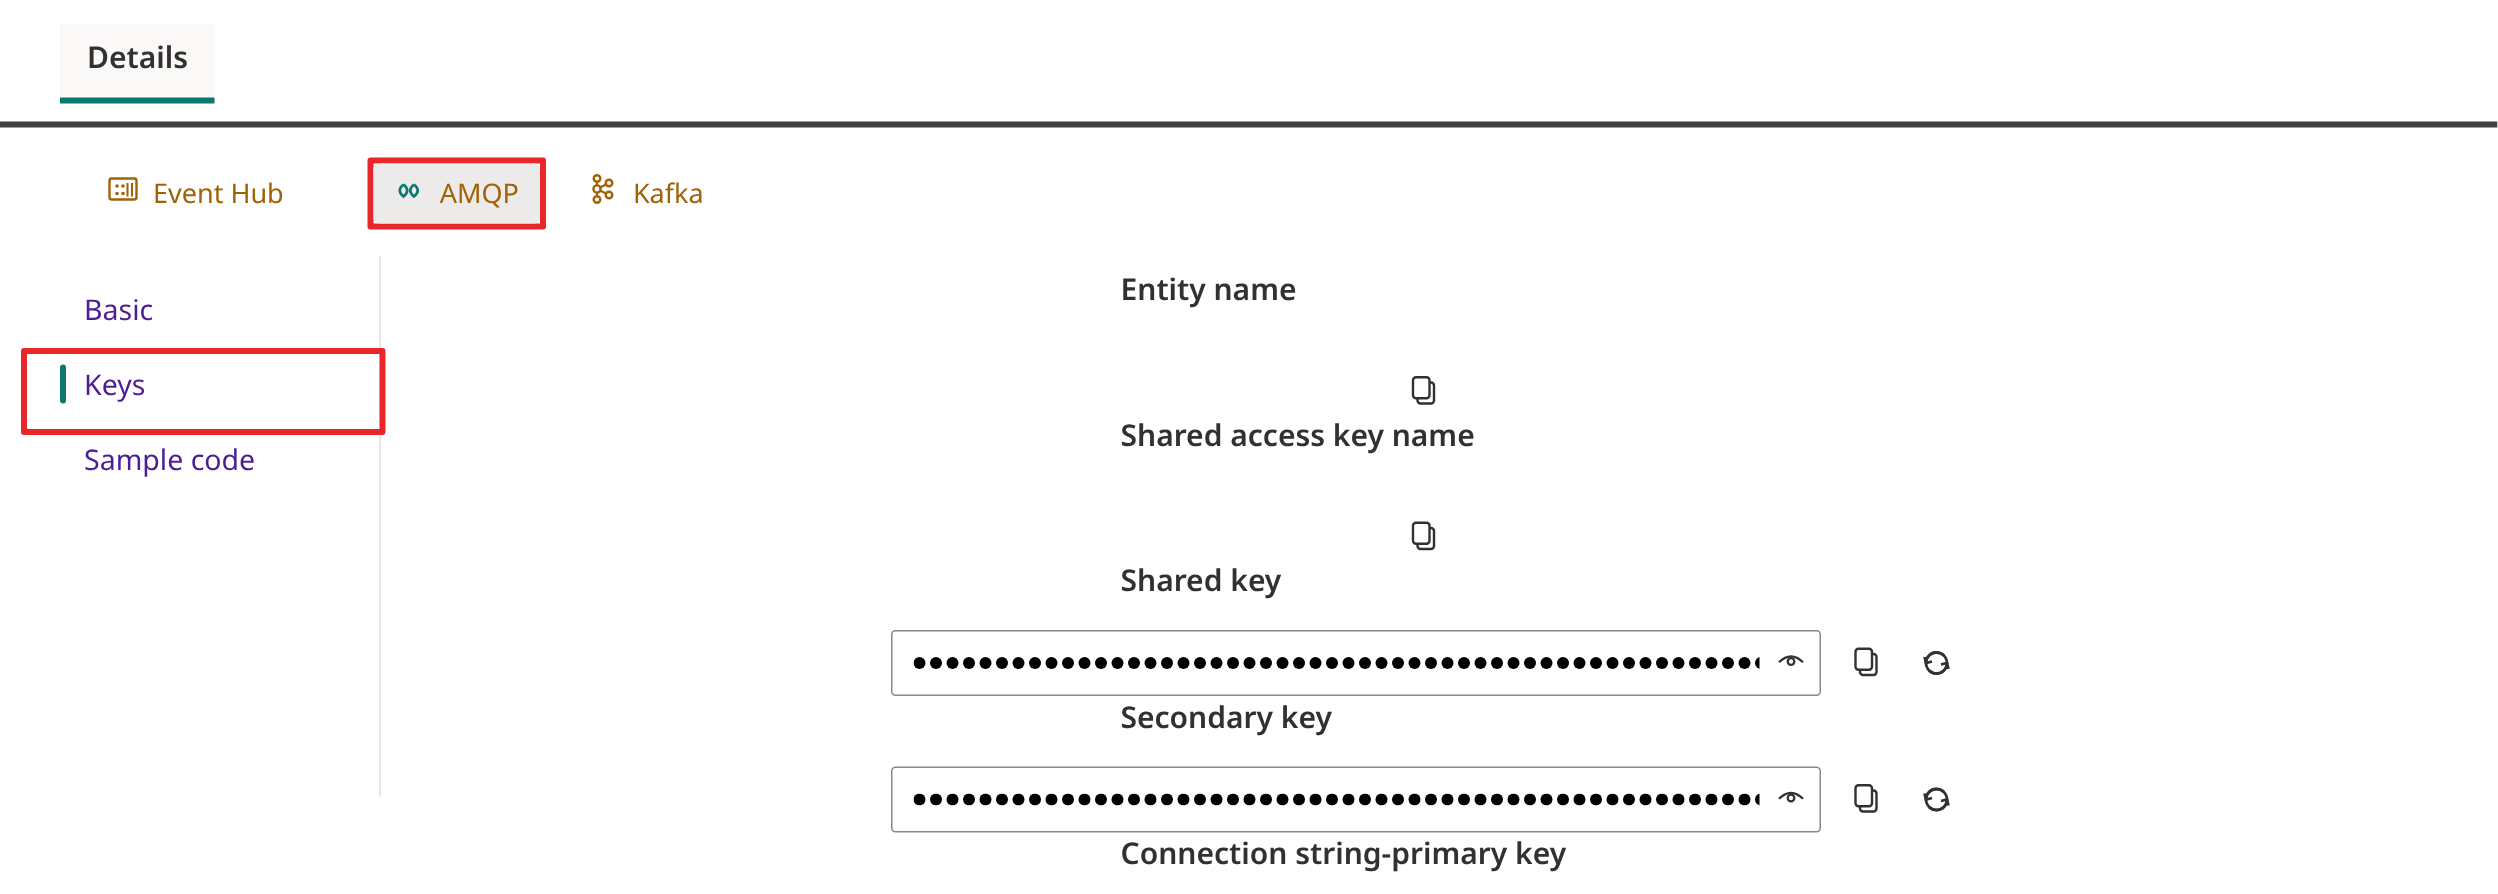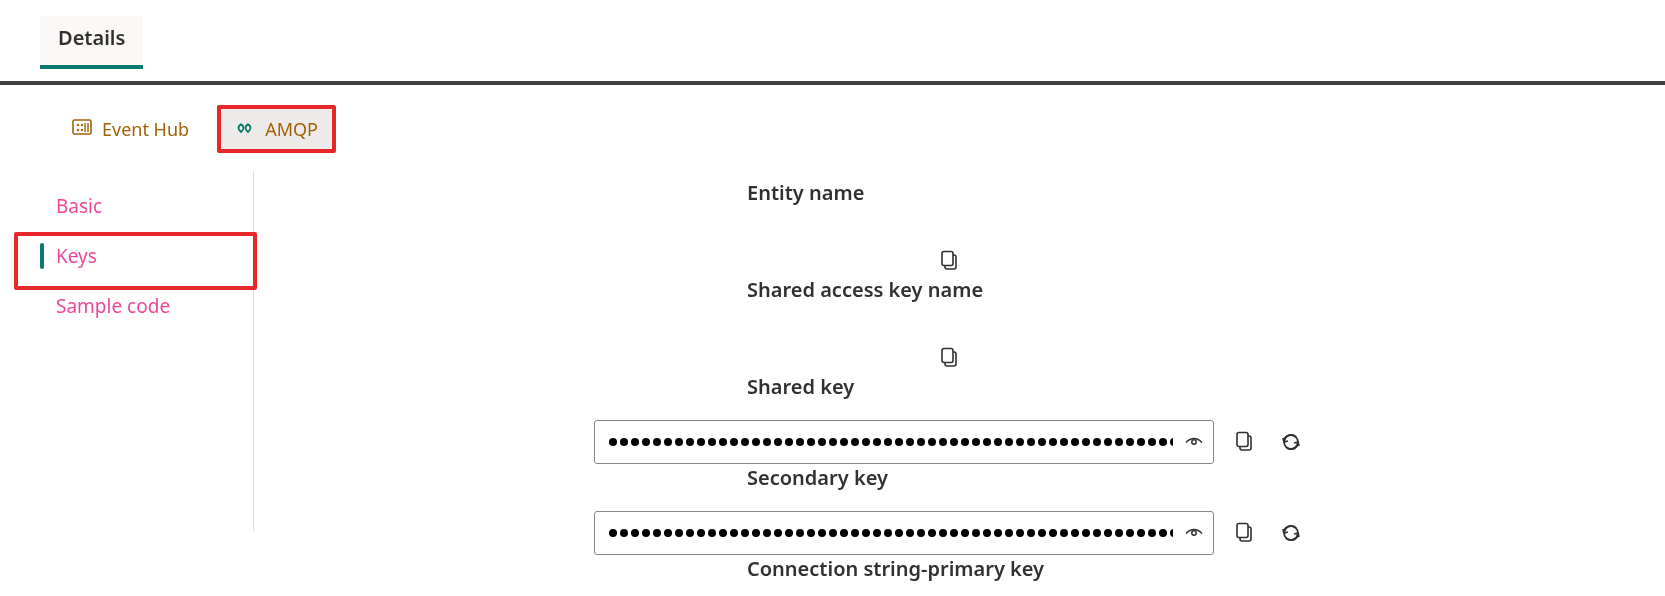--- a/index.html
+++ b/index.html
@@ -46,39 +46,40 @@
     }
     .protocol-tab.selected {
       background: #edebe9;
     }
     .protocol-tab svg { flex-shrink: 0; }
     .highlight-box-red {
       border: 4px solid #e8272a;
       border-radius: 2px;
       display: inline-flex;
       align-items: flex-end;
+      margin-left: 28px;
     }
     .content-row {
       display: flex;
       align-items: flex-start;
       padding-left: 24px;
     }
     .side-nav {
       width: 230px;
       border-right: 1px solid #e1dfdd;
       padding-top: 10px;
       min-height: 360px;
     }
     .side-nav-inner {
       position: relative;
     }
     .side-nav-item {
       padding: 12px 16px 12px 32px;
       font-size: 19px;
-      color: #ec4899;
+      color: #4c1d95;
       cursor: pointer;
       position: relative;
     }
     .side-nav-item.active::before {
       content: "";
       position: absolute;
       left: 16px;
       top: 12px;
       bottom: 12px;
       width: 4px;
@@ -234,20 +235,26 @@
     <span>Event Hub</span>
   </div>
   <span class="highlight-box-red">
     <div class="protocol-tab selected">
       <span><svg width="20" height="16">
             <use href="#ic-amqp"></use>
           </svg></span>
       <span>AMQP</span>
     </div>
   </span>
+  <div class="protocol-tab">
+    <span><svg width="20" height="20">
+          <use href="#ic-kafka"></use>
+        </svg></span>
+    <span>Kafka</span>
+  </div>
 </div>
 
 <div class="content-row">
   <nav class="side-nav">
     <div class="side-nav-inner">
       <div class="side-nav-item">Basic</div>
       <div class="side-nav-item active">Keys</div>
       <div class="side-nav-item">Sample code</div>
       <div class="side-highlight"></div>
     </div>

